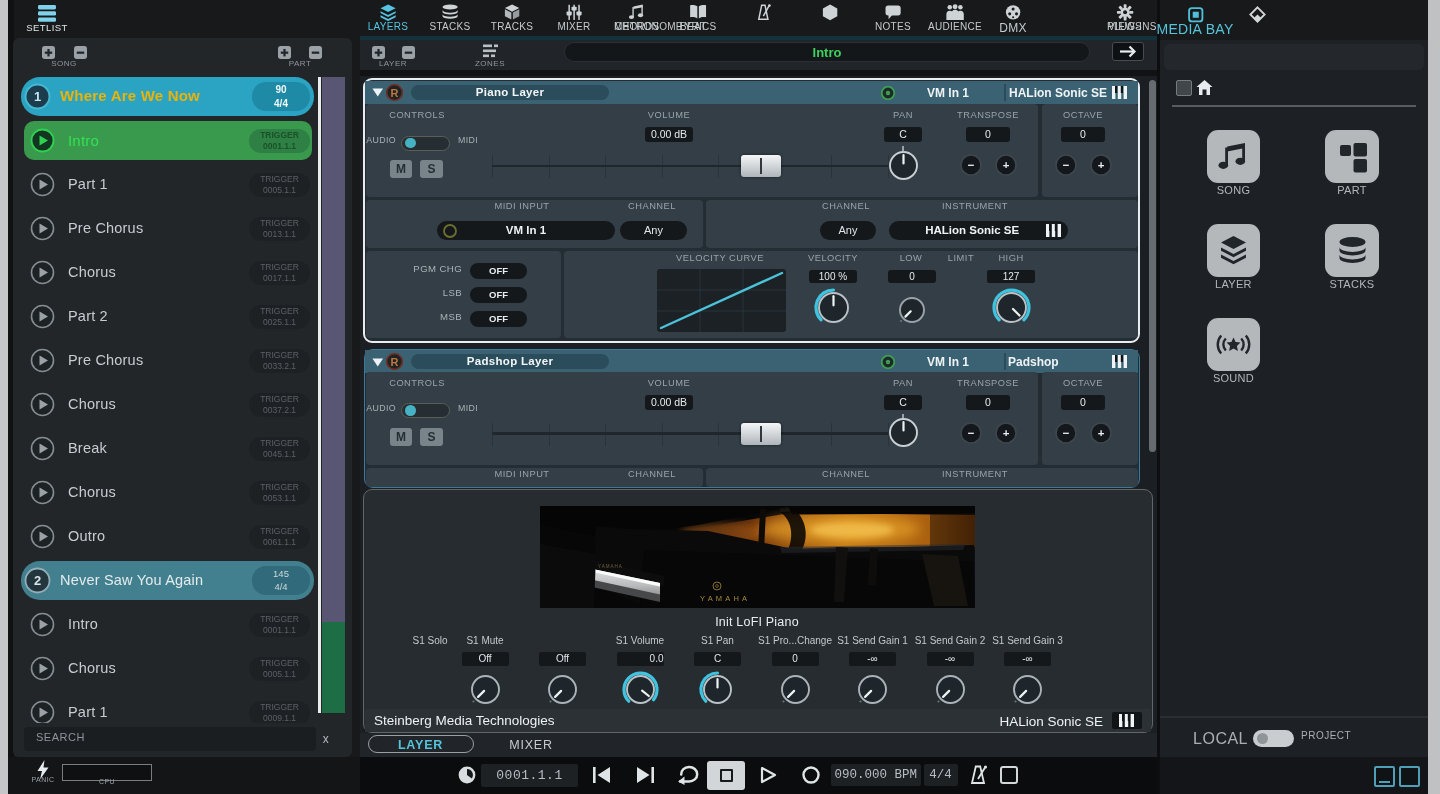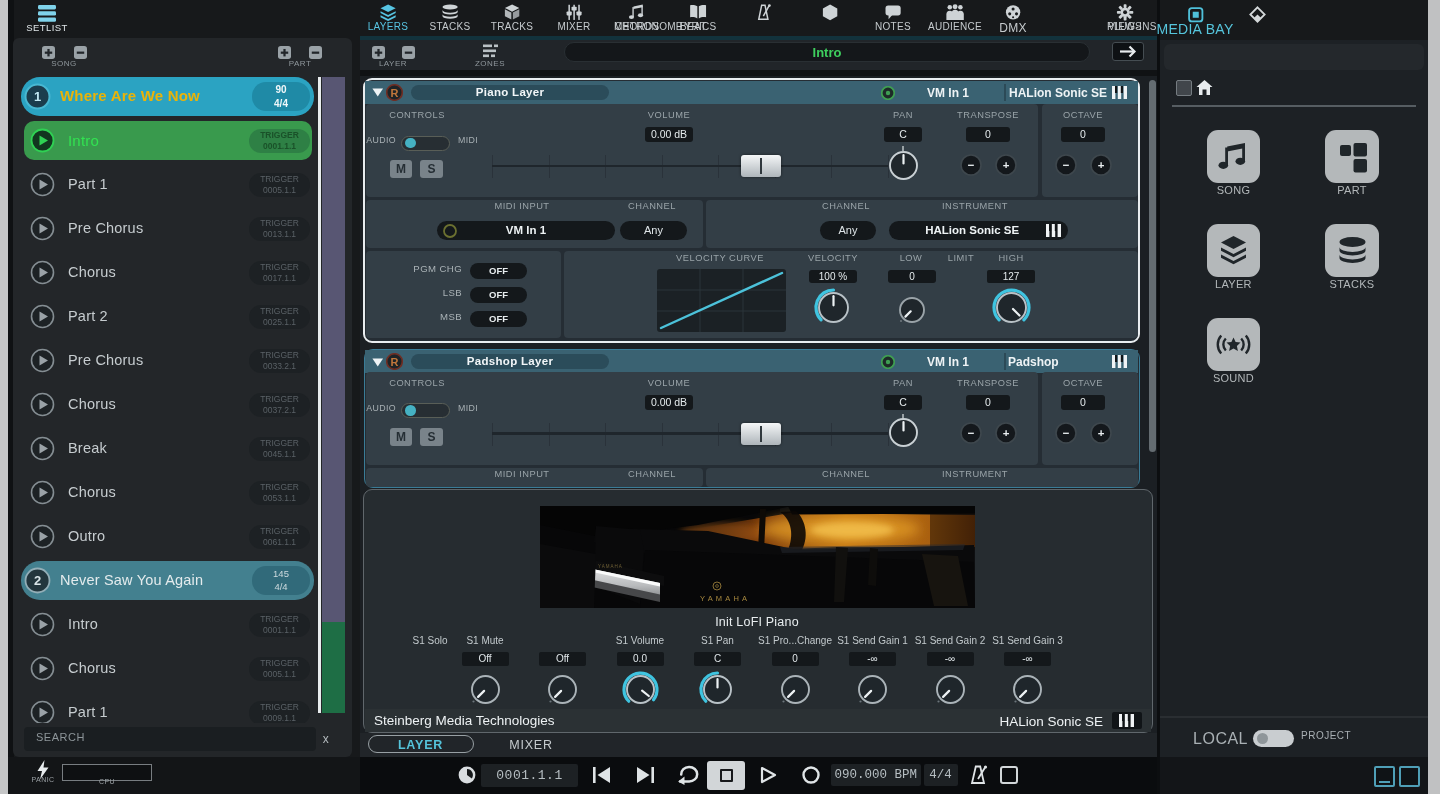--- a/index.html
+++ b/index.html
@@ -532,21 +532,21 @@
       <circle cx="7.5" cy="31.5" r="1.1" fill="#6c757b"></circle>
     </svg>
 <div class="abs" style="left:412.5px;top:635px;width:300px;text-align:left;color:#c2c9cc;font-size:10px;letter-spacing:0px;font-weight:normal">S1 Solo</div>
 <div class="abs" style="left:539.0px;top:651.5px;width:47px;height:14.5px;background:#14181b;border-radius:2px;color:#dfe5e8;font-size:10px;font-weight:normal;line-height:14.5px;text-align:center;letter-spacing:0px">Off</div>
 <svg class="abs" style="left:543.0px;top:669.5px" width="39.0" height="39.0" viewBox="0 0 39.0 39.0">
       <circle cx="19.5" cy="19.5" r="13.5" fill="#1f262b" stroke="#aab3b8" stroke-width="1.9"></circle>
       <line x1="18.1" y1="20.9" x2="12.1" y2="26.9" stroke="#edf2f4" stroke-width="2.2" stroke-linecap="round"></line>
       <circle cx="7.5" cy="31.5" r="1.1" fill="#6c757b"></circle>
     </svg>
 <div class="abs" style="left:490px;top:635px;width:300px;text-align:center;color:#c2c9cc;font-size:10px;letter-spacing:0px;font-weight:normal">S1 Volume</div>
-<div class="abs" style="left:616.5px;top:651.5px;width:47px;height:14.5px;background:#14181b;border-radius:2px;color:#dfe5e8;font-size:10px;font-weight:normal;line-height:14.5px;text-align:center;letter-spacing:0px">0.0</div>
+<div class="abs" style="left:616.5px;top:651.5px;width:47px;height:14.5px;background:#14181b;border-radius:2px;color:#dfe5e8;font-size:10px;font-weight:normal;line-height:14.5px;text-align:right;letter-spacing:0px">0.0</div>
 <svg class="abs" style="left:620.5px;top:669.5px" width="39.0" height="39.0" viewBox="0 0 39.0 39.0">
       <path d="M7.8 31.2 A16.5 16.5 0 1 1 32.5 29.7" stroke="#3fc4e0" stroke-width="3.2" fill="none" stroke-linecap="round"></path>
       <circle cx="19.5" cy="19.5" r="13.5" fill="#1f262b" stroke="#b9c2c7" stroke-width="1.9"></circle>
       <line x1="21.1" y1="20.7" x2="27.8" y2="26.0" stroke="#edf2f4" stroke-width="2.2" stroke-linecap="round"></line>
     </svg>
 <div class="abs" style="left:567.5px;top:635px;width:300px;text-align:center;color:#c2c9cc;font-size:10px;letter-spacing:0px;font-weight:normal">S1 Pan</div>
 <div class="abs" style="left:694.0px;top:651.5px;width:47px;height:14.5px;background:#14181b;border-radius:2px;color:#dfe5e8;font-size:10px;font-weight:normal;line-height:14.5px;text-align:center;letter-spacing:0px">C</div>
 <svg class="abs" style="left:698.0px;top:669.5px" width="39.0" height="39.0" viewBox="0 0 39.0 39.0">
       <path d="M7.8 31.2 A16.5 16.5 0 0 1 19.5 3.0" stroke="#3fc4e0" stroke-width="3.2" fill="none" stroke-linecap="round"></path>
       <circle cx="19.5" cy="19.5" r="13.5" fill="#1f262b" stroke="#b9c2c7" stroke-width="1.9"></circle>

